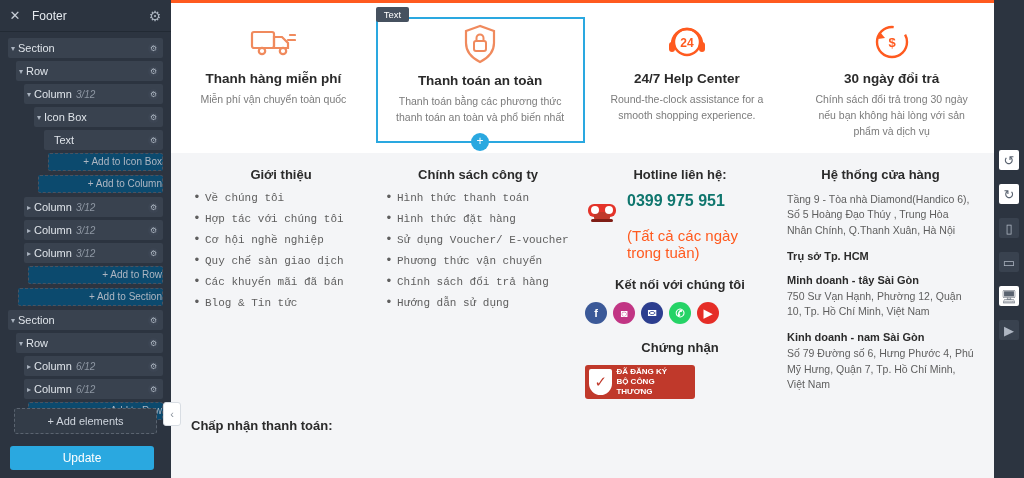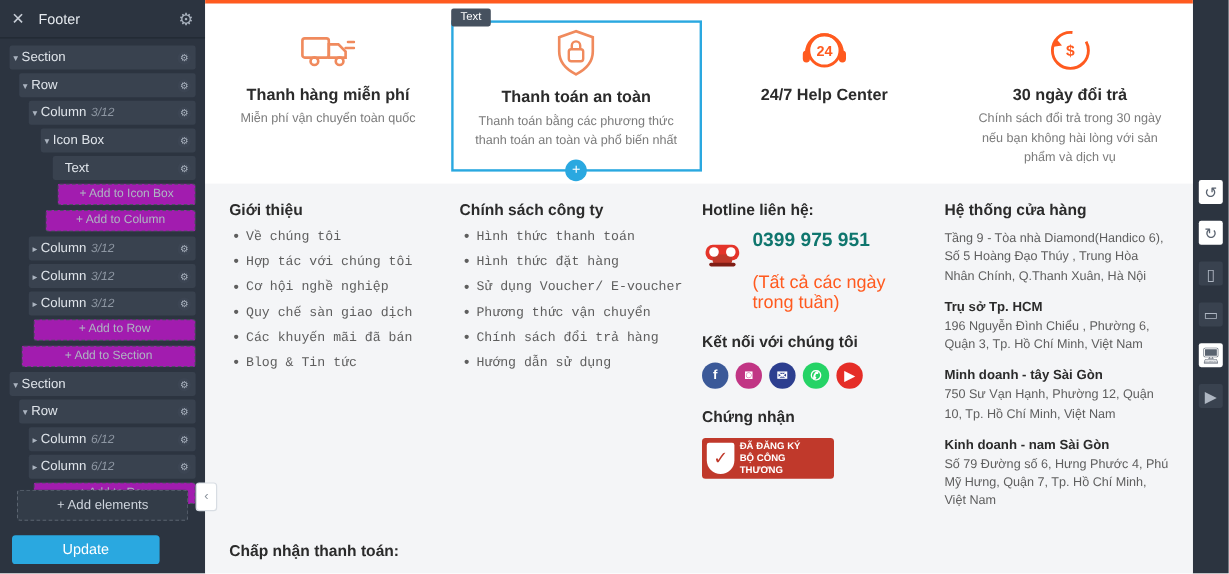--- a/index.html
+++ b/index.html
@@ -62,33 +62,33 @@
   .lvl0 { background:#39424f; }
   .lvl1 { background:#39424f; margin-left: 16px; }
   .lvl2 { background:#39424f; margin-left: 24px; }
   .lvl3 { background:#39424f; margin-left: 34px; }
   .lvl4 { background:#39424f; margin-left: 44px; }
   .addrow {
     font-size: 10px; color: #aeb6c2;
     border: 1px dashed #4a5361;
     border-radius: 2px;
     height: 18px; line-height: 16px;
-    text-align: center;
+    text-align: right;
     margin: 0 8px 4px 8px;
-    background: #a21caf;
+    background: #0c4a6e;
   }
   .add-el {
     position: absolute; left: 14px; right: 14px; bottom: 44px;
     height: 26px; line-height: 24px; text-align: center;
     border: 1px dashed #5b6personal; border: 1px dashed #5b6470;
     border-radius: 3px; color: #cfd5dd; font-size: 11px;
     background: #333c48;
   }
   .update-btn {
-    position: absolute; left: 10px; bottom: 8px; width: 123px; height: 24px;
+    position: absolute; left: 10px; bottom: 8px; width: 144px; height: 24px;
     background: #2aa8e0; color: #fff; border-radius: 3px;
     font-size: 12px; text-align: center; line-height: 24px;
   }
   .collapse-handle {
     position: absolute; left: 163px; bottom: 52px;
     width: 18px; height: 24px; background: #fff; border: 1px solid #d8dde3;
     border-radius: 3px; color: #8a929c; font-size: 11px; text-align: center; line-height: 22px;
     z-index: 20;
   }
 
@@ -126,21 +126,21 @@
     background: #2aa8e0; color: #fff; font-size: 12px; line-height: 17px; text-align: center;
   }
 
   .lower { display: flex; padding: 14px 20px 0 20px; gap: 12px; }
   .col { }
   .col1 { width: 180px; }
   .col2 { width: 190px; }
   .col3 { width: 190px; }
   .col4 { flex: 1; }
   .col h3 {
-    font-size: 13px; color: #2b2b2b; margin: 0 0 10px 0; font-weight: bold;
+    font-size: 13px; color: #2b2b2b; margin: 0 0 10px 0; font-weight: bold; text-align: center;
   }
   .linklist { list-style: none; margin: 0; padding: 0; font-family: Liberation Mono, monospace; }
   .linklist li {
     font-size: 11px; color: #5e5e5e; padding: 0 0 0 14px; margin-bottom: 9px; position: relative;
   }
   .linklist li:before {
     content: "•"; position: absolute; left: 2px; top: -2px; font-size: 13px; color: #5e5e5e;
   }
   .hotline { display: flex; align-items: flex-start; gap: 8px; margin-bottom: 16px;}
   .hot-num { font-size: 16px; color: #0f766e; font-weight: bold; }
@@ -297,20 +297,21 @@
           <div class="ficon">
             <svg width="42" height="40" viewBox="0 0 42 40">
               <circle cx="21" cy="20" r="13" fill="none" stroke="#ff5a1f" stroke-width="2.4"></circle>
               <path d="M6 22a15 15 0 0 1 30 0" fill="none" stroke="#ff5a1f" stroke-width="2.4"></path>
               <rect x="3" y="20" width="6" height="10" rx="3" fill="#ff5a1f"></rect>
               <rect x="33" y="20" width="6" height="10" rx="3" fill="#ff5a1f"></rect>
               <text x="21" y="25" font-size="12" font-family="Liberation Sans, sans-serif" fill="#ff5a1f" text-anchor="middle" font-weight="bold">24</text>
             </svg>
           </div>
           <h4>24/7 Help Center</h4>
+          <p>Round-the-clock assistance for a smooth shopping experience.</p>
         </div>
         <div class="feature">
           <div class="ficon">
             <svg width="40" height="40" viewBox="0 0 40 40">
               <circle cx="20" cy="20" r="15" fill="none" stroke="#ff5a1f" stroke-width="2.4" stroke-dasharray="72 14"></circle>
               <path d="M8 10l-2 7 7-1z" fill="#ff5a1f"></path>
               <text x="20" y="25" font-size="13" font-family="Liberation Sans, sans-serif" fill="#ff5a1f" text-anchor="middle" font-weight="bold">$</text>
             </svg>
           </div>
           <h4>30 ngày đổi trả</h4>
@@ -382,21 +383,20 @@
       </div>
 
       <div class="col col4">
         <h3>Hệ thống cửa hàng</h3>
         <div id="stores">
             <div class="store">
               <p>Tầng 9 - Tòa nhà Diamond(Handico 6), Số 5 Hoàng Đạo Thúy , Trung Hòa Nhân Chính, Q.Thanh Xuân, Hà Nội</p>
             </div>
             <div class="store">
               <h5>Trụ sở Tp. HCM</h5>
-              <p>196 Nguyễn Đình Chiểu , Phường 6, Quận 3, Tp. Hồ Chí Minh, Việt Nam</p>
             </div>
             <div class="store">
               <h5>Minh doanh - tây Sài Gòn</h5>
               <p>750 Sư Vạn Hạnh, Phường 12, Quận 10, Tp. Hồ Chí Minh, Việt Nam</p>
             </div>
             <div class="store">
               <h5>Kinh doanh - nam Sài Gòn</h5>
               <p>Số 79 Đường số 6, Hưng Phước 4, Phú Mỹ Hưng, Quận 7, Tp. Hồ Chí Minh, Việt Nam</p>
             </div>
           </div>

